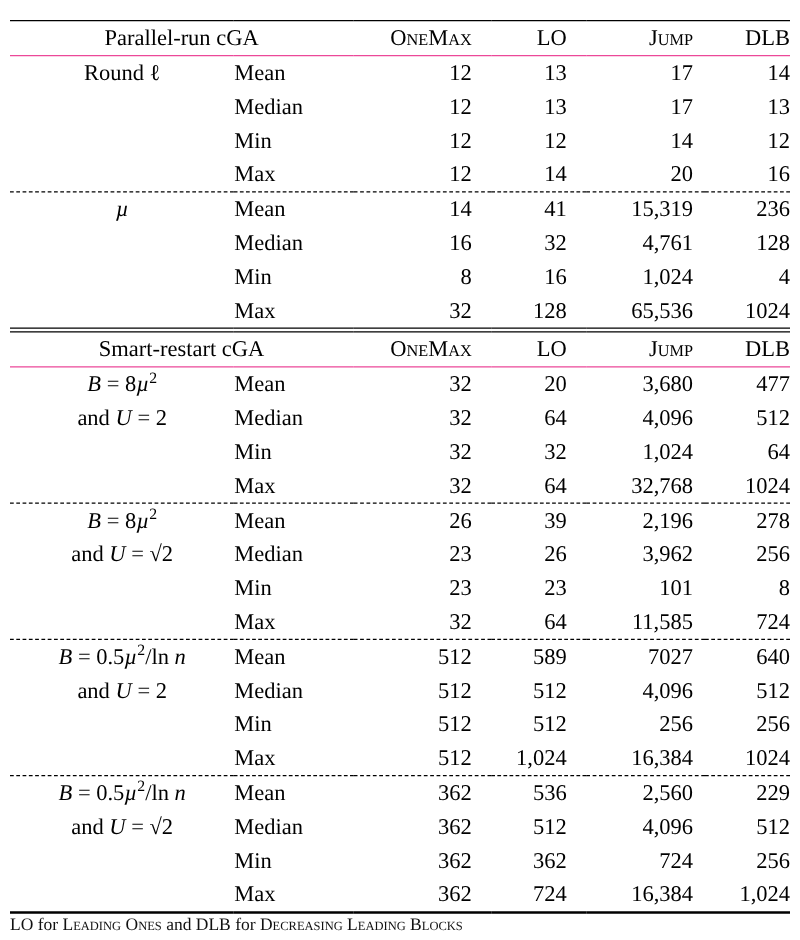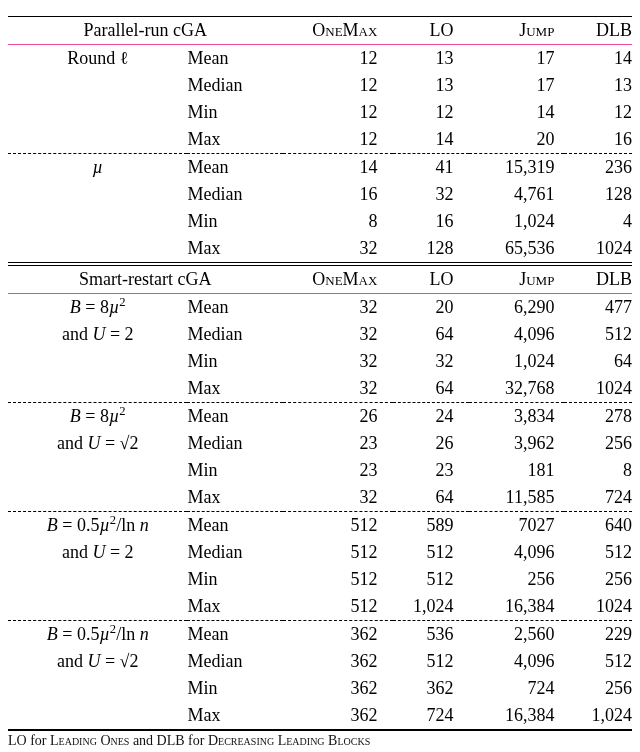--- a/index.html
+++ b/index.html
@@ -118,21 +118,21 @@
     <td class="co4">LO</td>
     <td class="co5 sc">Jump</td>
     <td class="co6">DLB</td>
   </tr>
 
   <tr class="thinline">
     <td class="center"><i>B</i> = 8<i>µ</i><sup>2</sup></td>
     <td class="right">Mean</td>
     <td class="co3">32</td>
           <td class="co4">20</td>
-          <td class="co5">6,290</td>
+          <td class="co5">3,680</td>
           <td class="co6">477</td>
   </tr>
   <tr>
           <td class="center">and <i>U</i> = 2</td>
           <td class="right">Median</td>
           <td class="co3">32</td>
           <td class="co4">64</td>
           <td class="co5">4,096</td>
           <td class="co6">512</td>
         </tr>
@@ -150,38 +150,38 @@
           <td class="co3">32</td>
           <td class="co4">64</td>
           <td class="co5">32,768</td>
           <td class="co6">1024</td>
         </tr>
 
   <tr class="dash">
     <td class="center"><i>B</i> = 8<i>µ</i><sup>2</sup></td>
     <td class="right">Mean</td>
     <td class="co3">26</td>
-          <td class="co4">24</td>
-          <td class="co5">3,834</td>
+          <td class="co4">39</td>
+          <td class="co5">2,196</td>
           <td class="co6">278</td>
   </tr>
   <tr>
           <td class="center">and <i>U</i> = √2</td>
           <td class="right">Median</td>
           <td class="co3">23</td>
           <td class="co4">26</td>
           <td class="co5">3,962</td>
           <td class="co6">256</td>
         </tr>
   <tr>
           <td></td>
           <td class="right">Min</td>
           <td class="co3">23</td>
           <td class="co4">23</td>
-          <td class="co5">181</td>
+          <td class="co5">101</td>
           <td class="co6">8</td>
         </tr>
   <tr>
           <td></td>
           <td class="right">Max</td>
           <td class="co3">32</td>
           <td class="co4">64</td>
           <td class="co5">11,585</td>
           <td class="co6">724</td>
         </tr>

